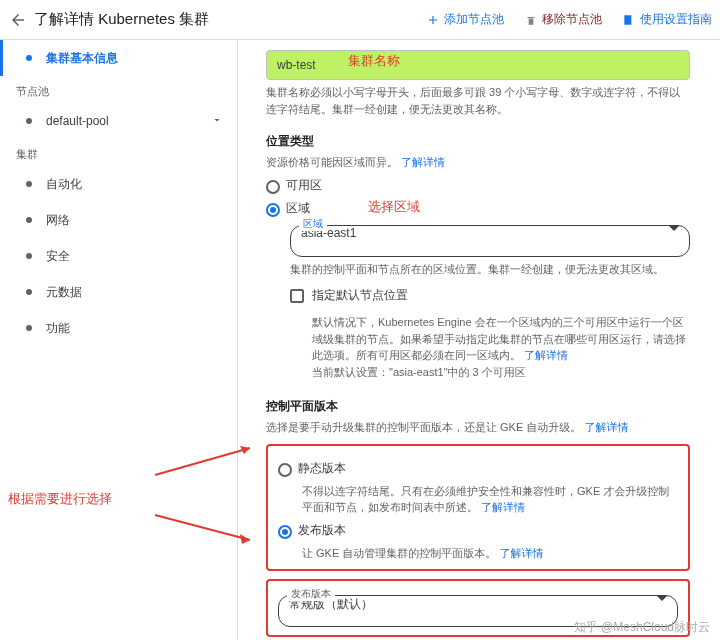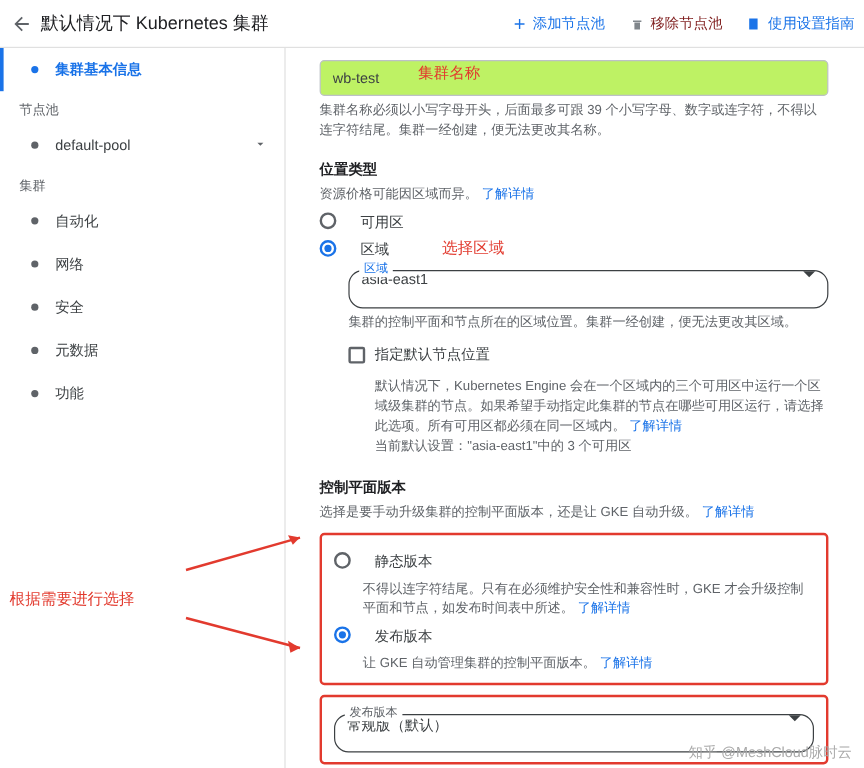--- a/index.html
+++ b/index.html
@@ -19,21 +19,21 @@
 .side-item .dot{width:6px;height:6px;border-radius:50%;background:#5f6368;margin-right:14px;margin-left:-4px}
 .side-item.active .dot{background:#1a73e8}
 .side-sec{padding:8px 0 4px 16px;font-size:11px;color:#5f6368}
 .chev{margin-left:auto;margin-right:14px;color:#5f6368}
 .content{flex:1;overflow-y:auto;padding:10px 30px 80px 28px;position:relative}
 .label{font-size:11px;color:#5f6368;margin-bottom:2px}
 .input{width:100%;height:30px;border:1px solid #bdc1c6;border-radius:4px;padding:0 10px;font-size:12px;color:#3c4043;background:#bef264}
 .hint{font-size:11px;color:#5f6368;line-height:1.5;margin-top:4px}
 .sec-h{font-size:12px;font-weight:600;color:#202124;margin-top:16px}
 .link{color:#1a73e8;text-decoration:none}
-.radio-row{display:flex;align-items:flex-start;gap:20px;margin:6px 0;font-size:12px;color:#3c4043}
+.radio-row{display:flex;align-items:flex-end;gap:6px;margin:6px 0;font-size:12px;color:#3c4043}
 .radio{width:14px;height:14px;border:2px solid #5f6368;border-radius:50%;flex-shrink:0;position:relative}
 .radio.on{border-color:#1a73e8}
 .radio.on::after{content:"";position:absolute;inset:2px;background:#1a73e8;border-radius:50%}
 .select{width:100%;height:32px;border:1px solid #3c4043;border-radius:12px;padding:0 10px;font-size:12px;display:flex;align-items:flex-start;justify-content:space-between;background:#fff}
 .select .tri{border-left:5px solid transparent;border-right:5px solid transparent;border-top:5px solid #3c4043}
 .check-row{display:flex;align-items:center;gap:8px;margin:10px 0;font-size:12px}
 .check{width:14px;height:14px;border:2px solid #5f6368;border-radius:2px;flex-shrink:0}
 .indent{margin-left:24px}
 .redbox{border:2px solid #e23a2e;border-radius:4px;padding:8px 10px;margin-top:8px}
 .anno{position:absolute;color:#e23a2e;font-size:13px;font-weight:500;pointer-events:none}
@@ -45,21 +45,21 @@
 </style>
 </head>
 <body>
 
 <div class="topbar">
   <div class="back">
     <svg viewBox="0 0 24 24" width="18" height="18" fill="#5f6368">
         <path d="M20 11H7.8l5.6-5.6L12 4l-8 8 8 8 1.4-1.4L7.8 13H20z"></path>
       </svg>
   </div>
-  <div class="title">默认情况下 Kubernetes 集群</div>
+  <div class="title">了解详情 Kubernetes 集群</div>
   <div class="top-actions">
     <div class="top-act">
       <svg viewBox="0 0 24 24" fill="#1a73e8">
           <path d="M19 13h-6v6h-2v-6H5v-2h6V5h2v6h6z"></path>
         </svg>
       <span>添加节点池</span>
     </div>
     <div class="top-act dis">
       <svg viewBox="0 0 24 24" fill="#80868b">
           <path d="M6 7h12v2H6zM8 10h8v10H8z"></path>

